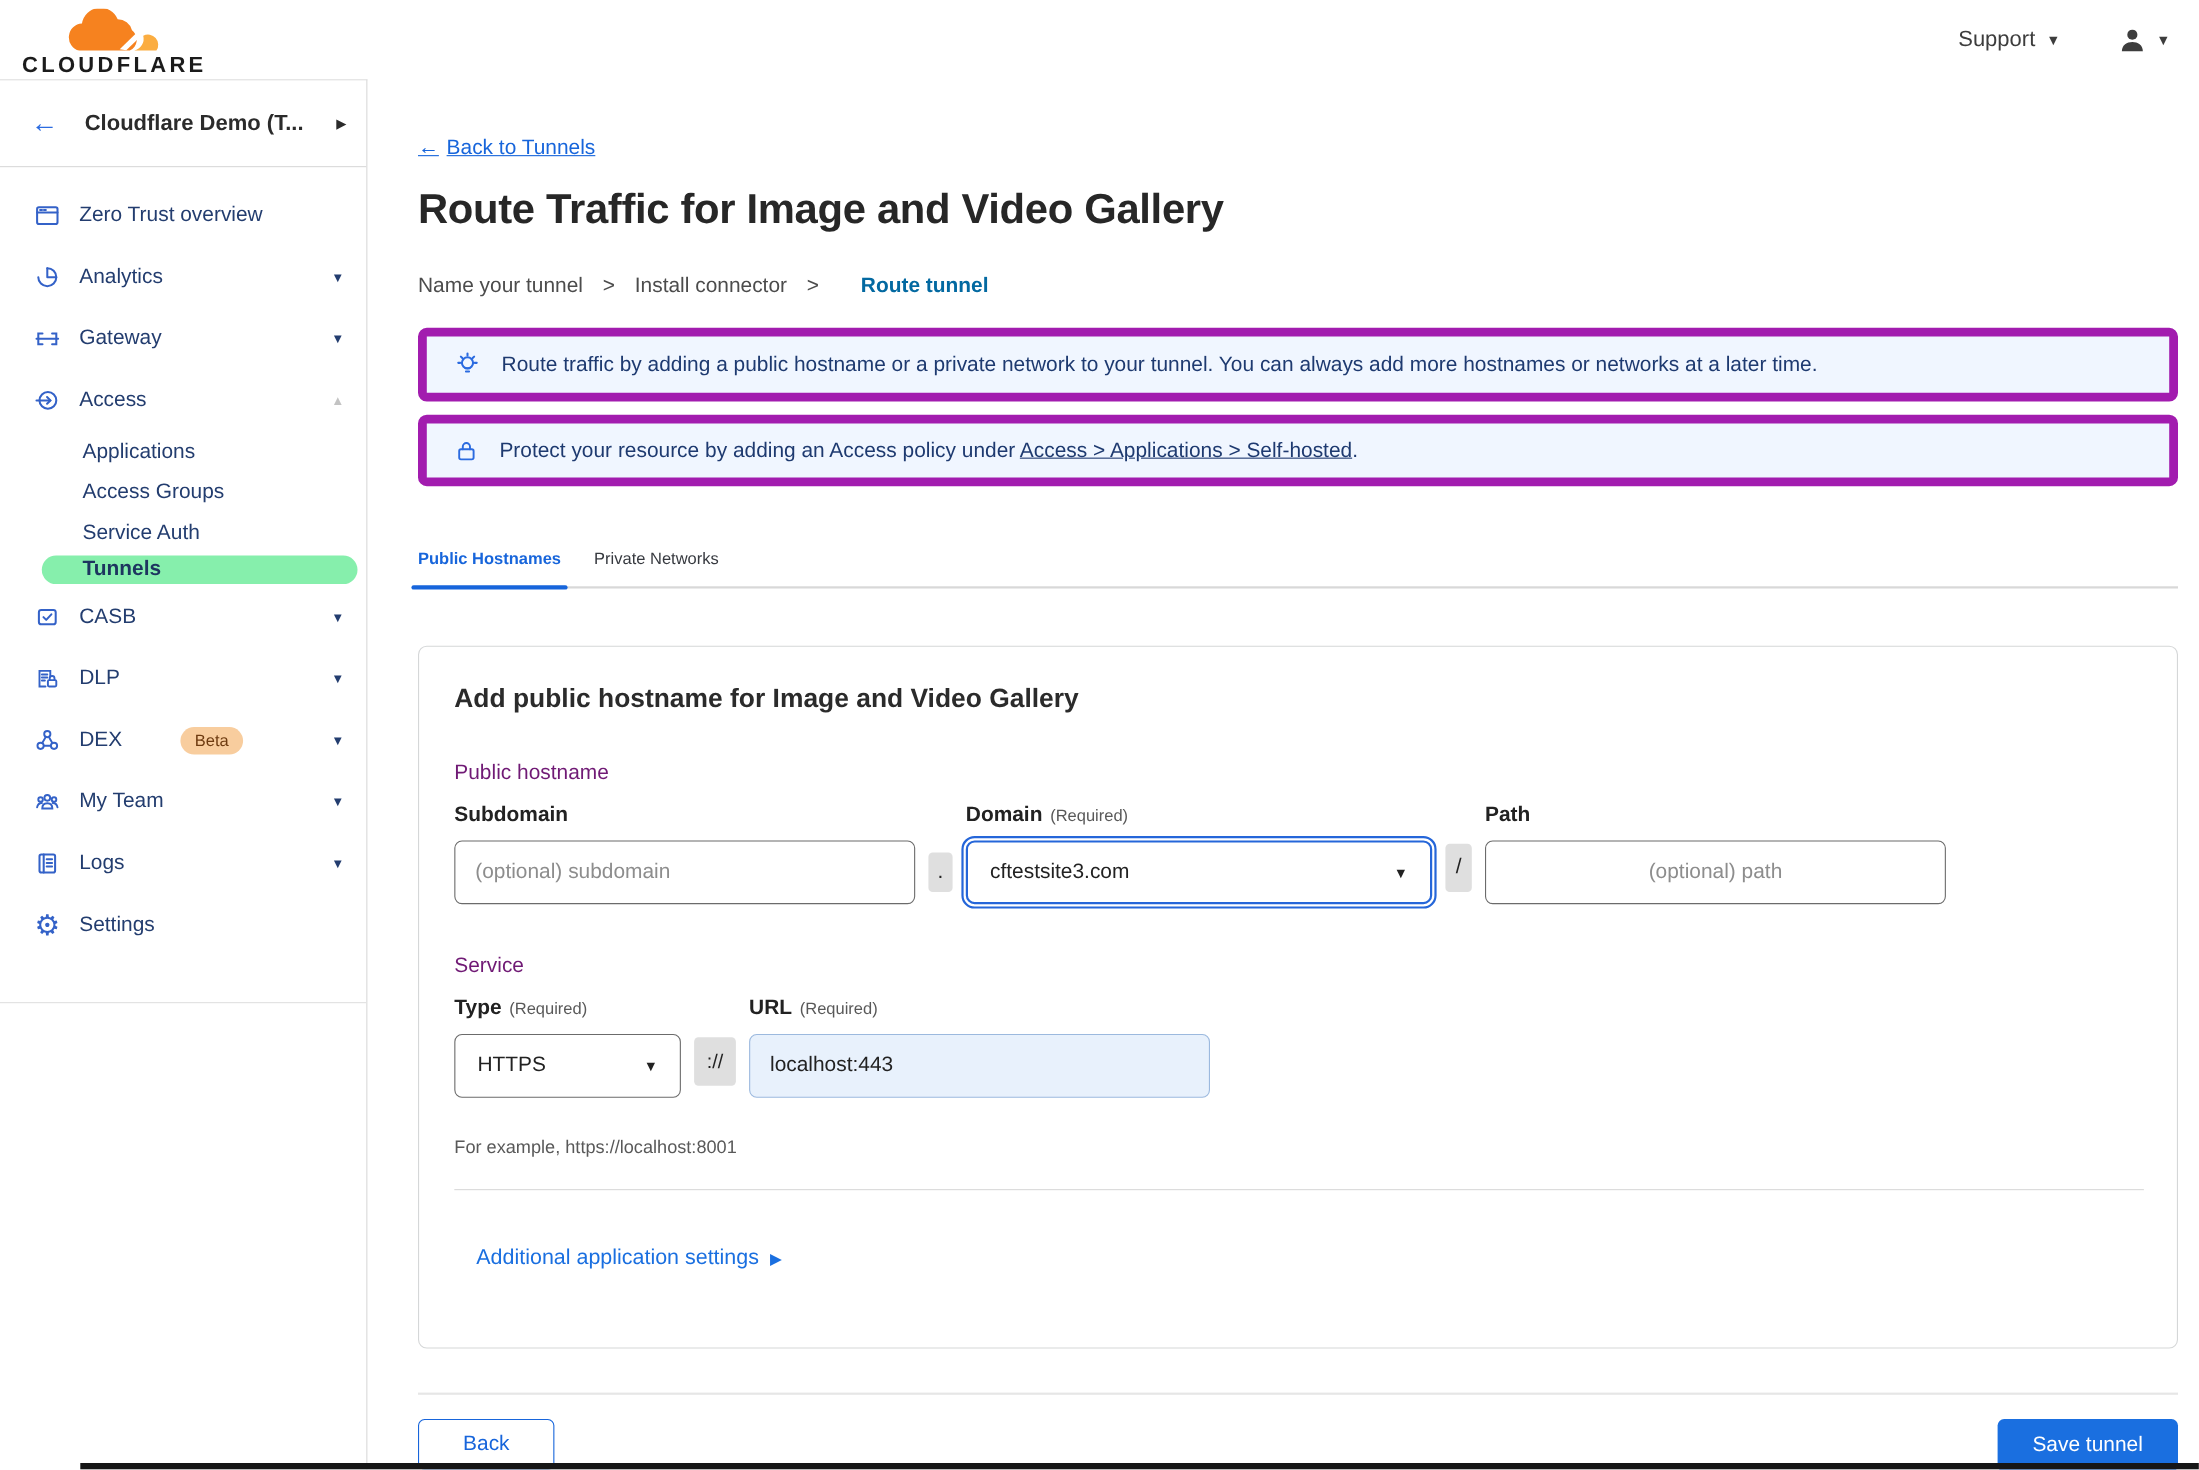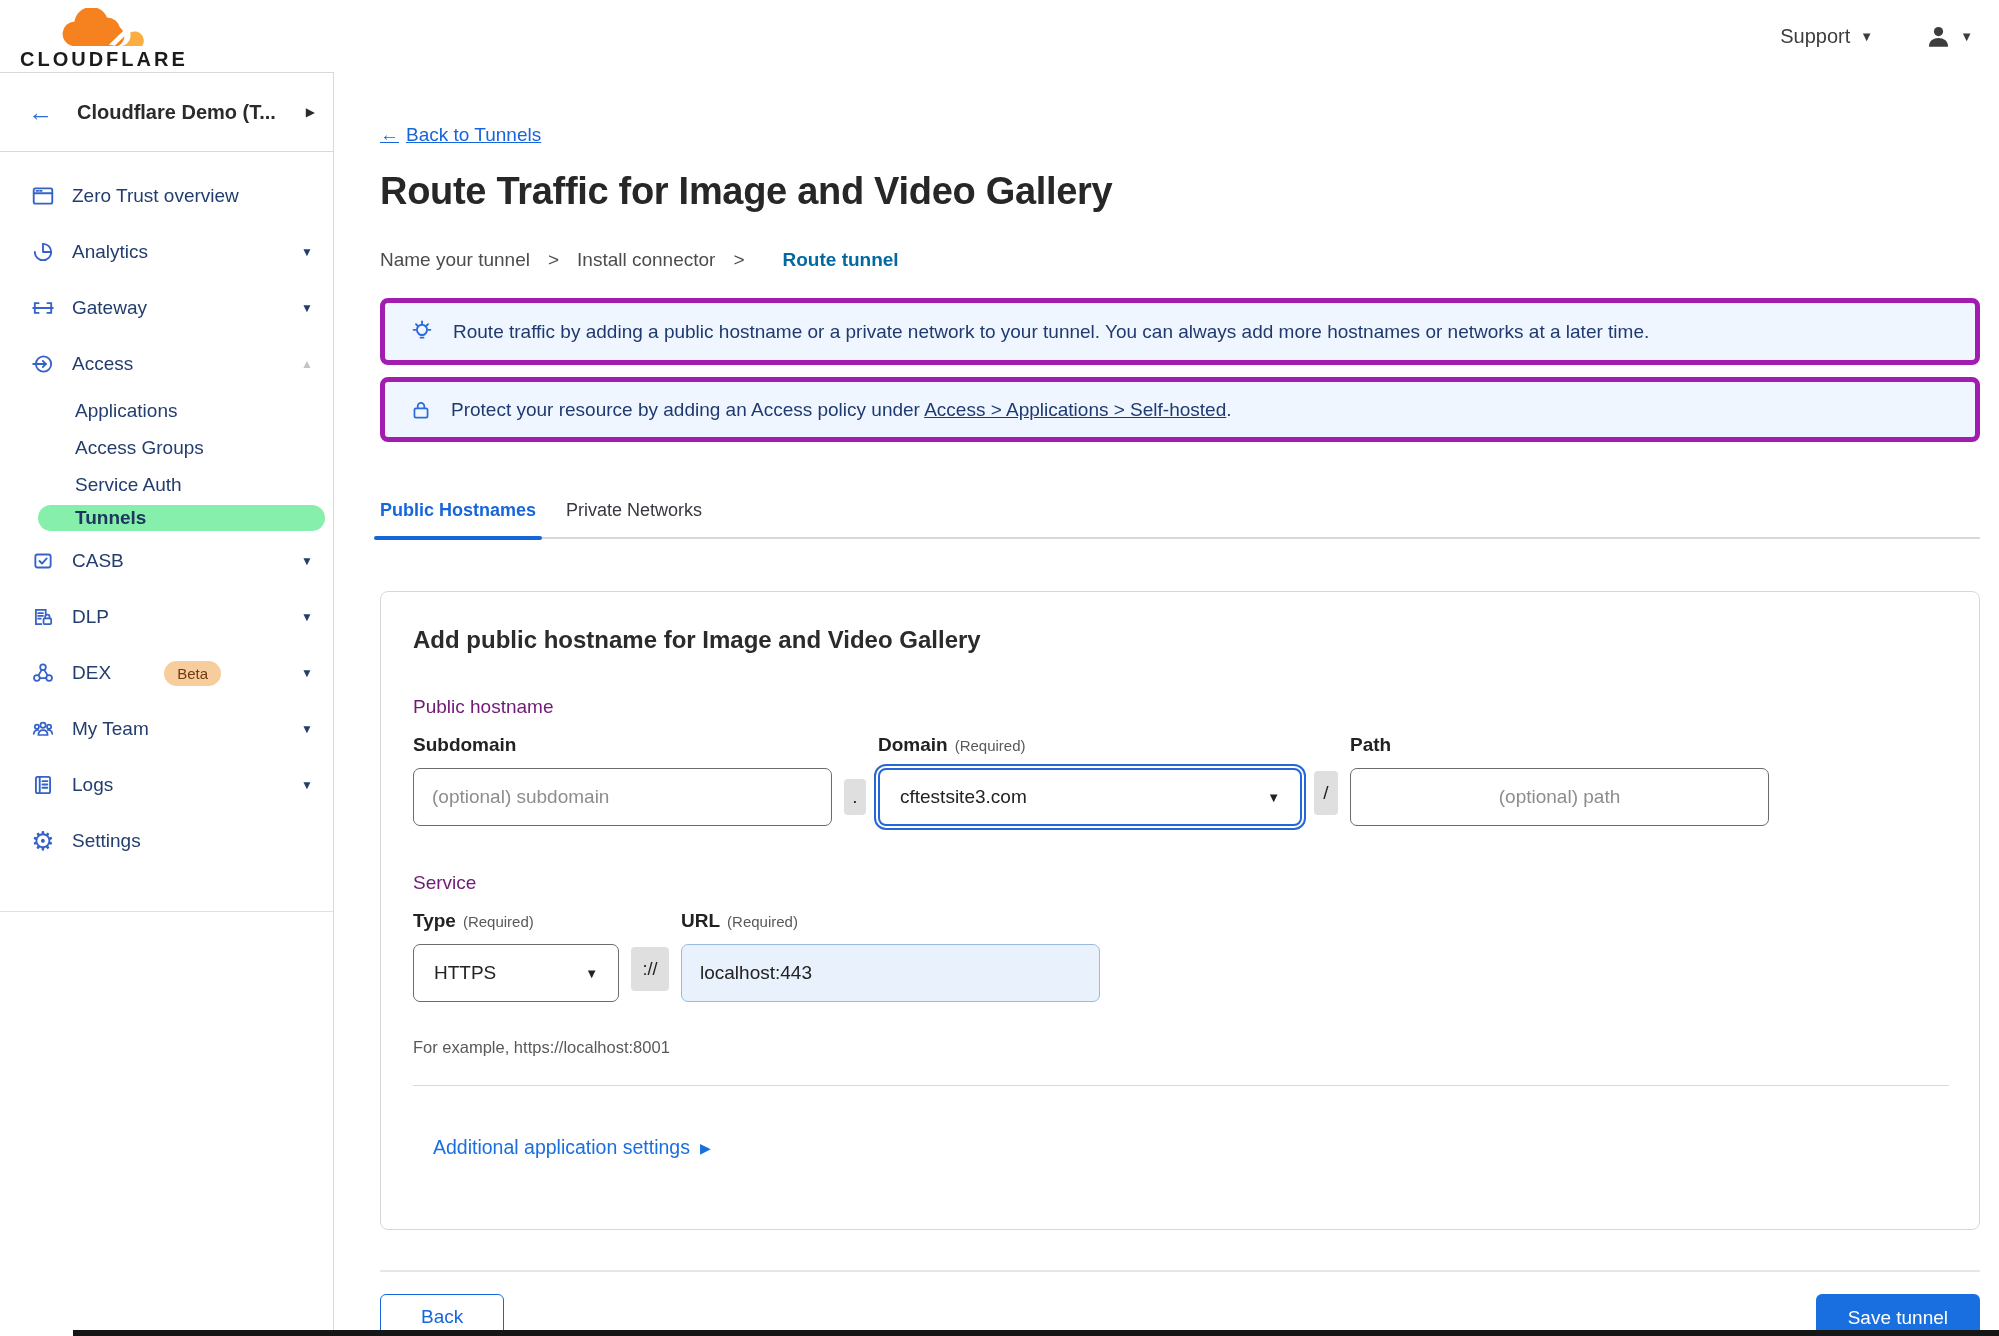--- a/index.html
+++ b/index.html
@@ -41,28 +41,28 @@
   .nav-divider { border-bottom: 1px solid #e0e0e0; margin-top: 42px; }
 
   
   .content { position: absolute; top: 72px; left: 334px; width: 1665px; height: 1264px; padding: 52px 19px 0 46px; }
   .back-link { color: #1765db; font-size: 19px; text-decoration: underline; cursor: pointer; display: inline-flex; gap: 7px; }
   .page-title { font-size: 38px; font-weight: 700; color: #272727; margin-top: 24px; letter-spacing: -0.3px; }
   .steps { display: flex; align-items: center; gap: 18px; margin-top: 36px; font-size: 19px; color: #4c4c4c; }
   .steps .current { font-weight: 700; color: #0369a1; margin-left: 20px; }
   .step-sep { color: #4c4c4c; }
 
-  .banner { margin-top: 27px; background: #f0f6ff; border: 5px solid #a21caf; border-radius: 8px;
+  .banner { margin-top: 27px; background: #f0f6ff; border: 8px solid #a21caf; border-radius: 8px;
             height: 67px; display: flex; align-items: center; padding: 0 24px; gap: 18px; width: 1600px; }
   .banner + .banner { margin-top: 12px; height: 65px; }
   .banner-text { font-size: 19px; color: #1e3a70; }
   .banner-link { text-decoration: underline; cursor: pointer; }
 
   .tabs { margin-top: 58px; width: 1600px; border-bottom: 2px solid #d8d8d8; display: flex; gap: 30px; }
-  .tab { font-size: 18px; padding-bottom: 16px; cursor: pointer; position: relative; color: #36393f; font-weight: 500; }
+  .tab { font-size: 15px; padding-bottom: 16px; cursor: pointer; position: relative; color: #36393f; font-weight: 500; }
   .tab.active { color: #1765db; font-weight: 600; }
   .tab.active::after { content: ""; position: absolute; left: -6px; right: -6px; bottom: -3px; height: 4px;
                        background: #1765db; border-radius: 2px; }
 
   .card { margin-top: 52px; width: 1600px; border: 1px solid #d5d7d8; border-radius: 8px; background: #fff; padding: 34px 32px 70px 32px; }
   .card-heading { font-size: 24px; font-weight: 700; color: #2b2b2b; }
   .section-label { font-size: 19px; color: #701a75; margin-top: 46px; }
   .field-row { display: flex; align-items: flex-end; margin-top: 16px; gap: 12px; }
   .field-col { display: flex; flex-direction: column; }
   .field-label { font-size: 19px; font-weight: 700; color: #222; margin-bottom: 12px; }

